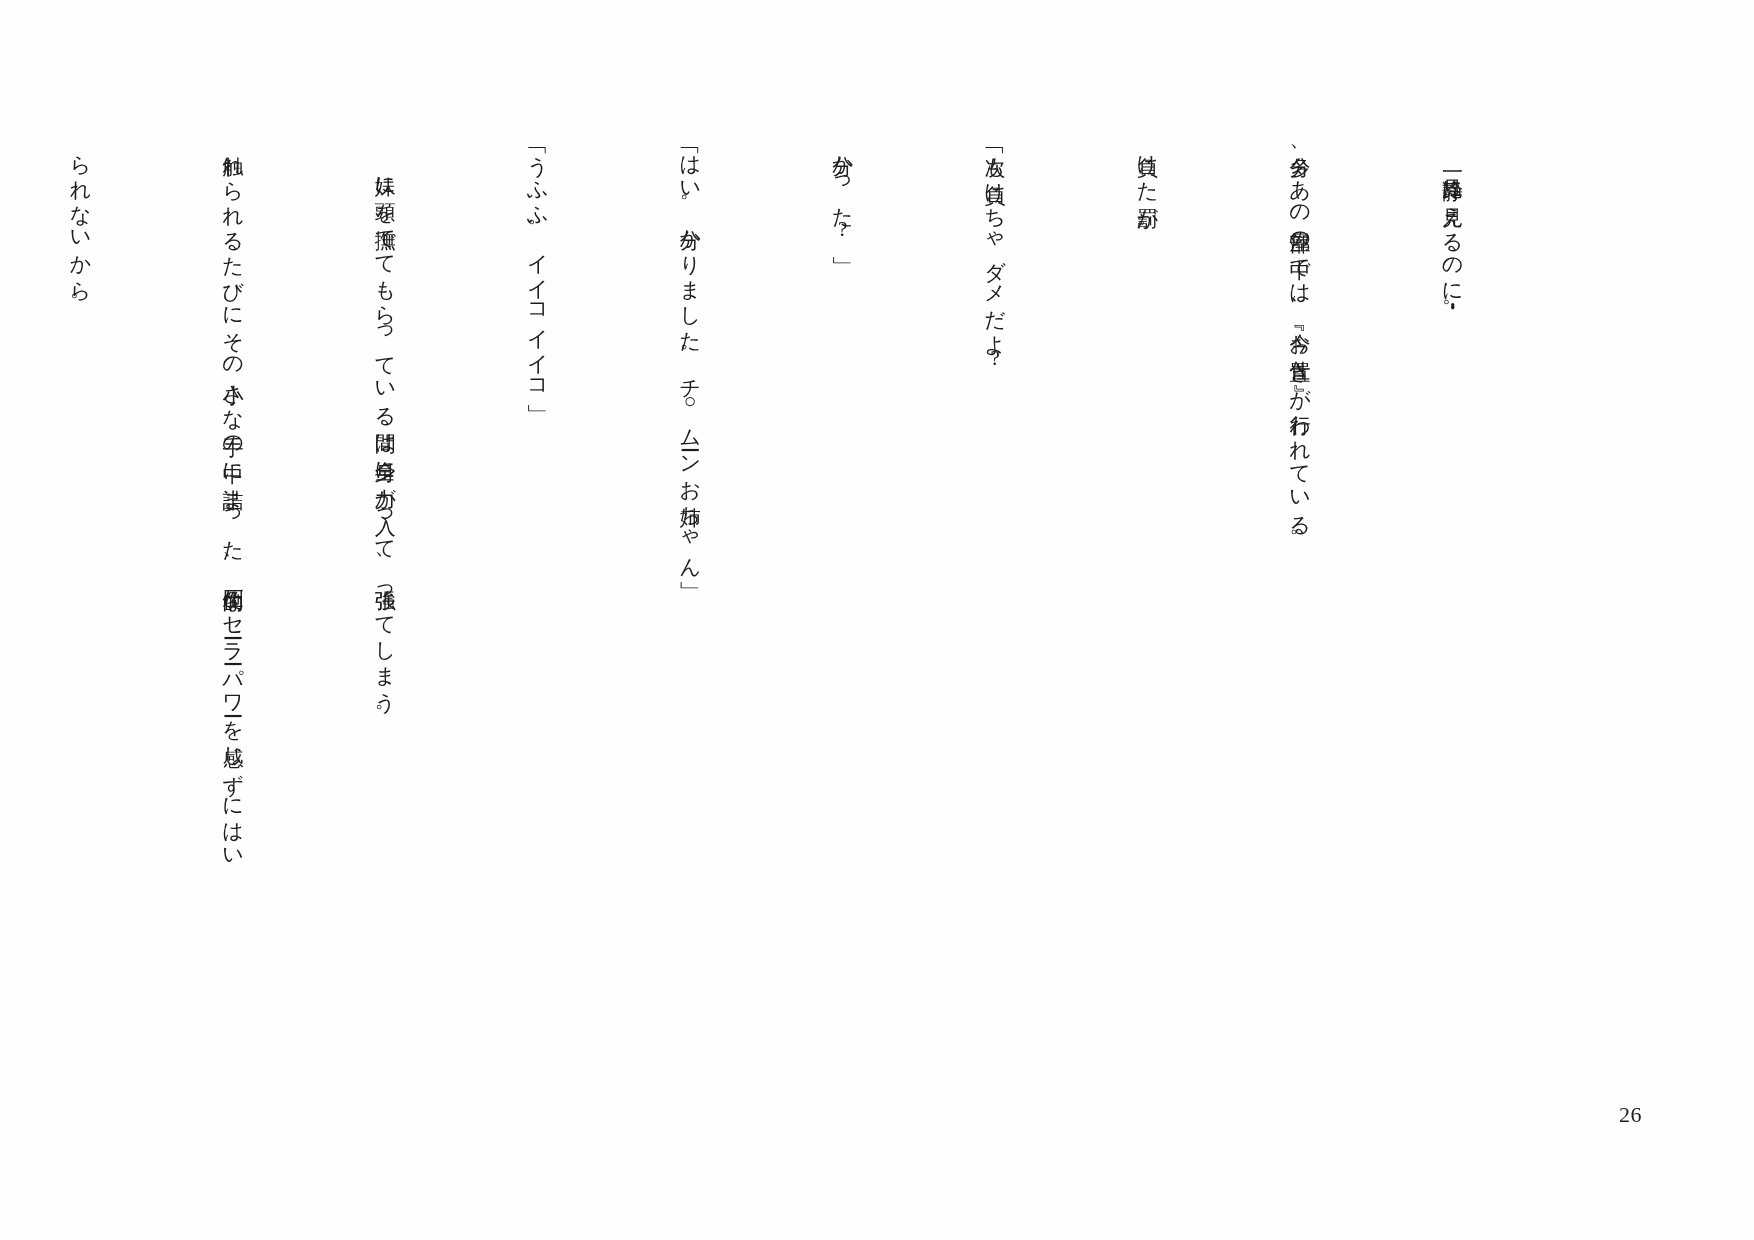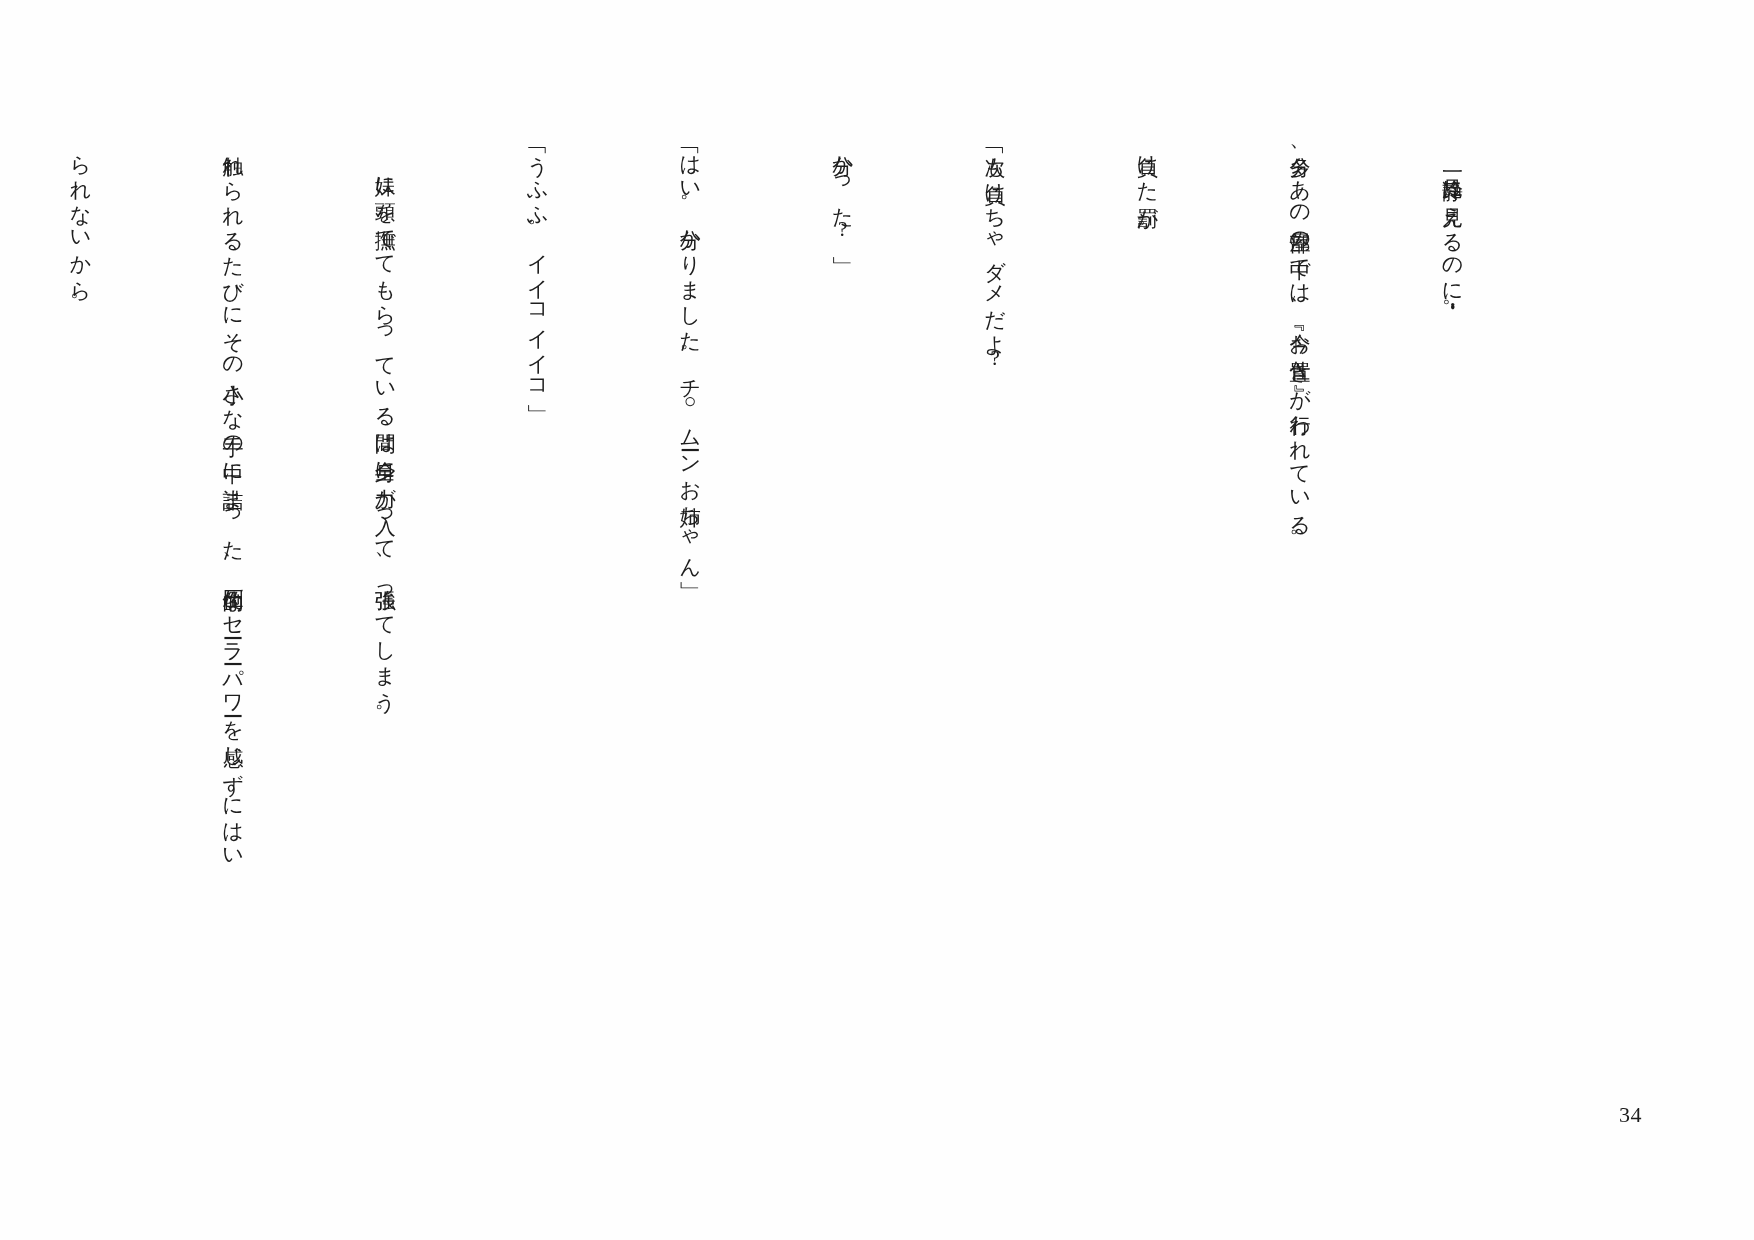--- a/index.html
+++ b/index.html
@@ -81,15 +81,15 @@
     
     
     
     
     
     
     
     
   </div>
 
-  <div class="page-number">34</div>
+  <div class="page-number">26</div>
 
 </div>
 
 </body></html>

